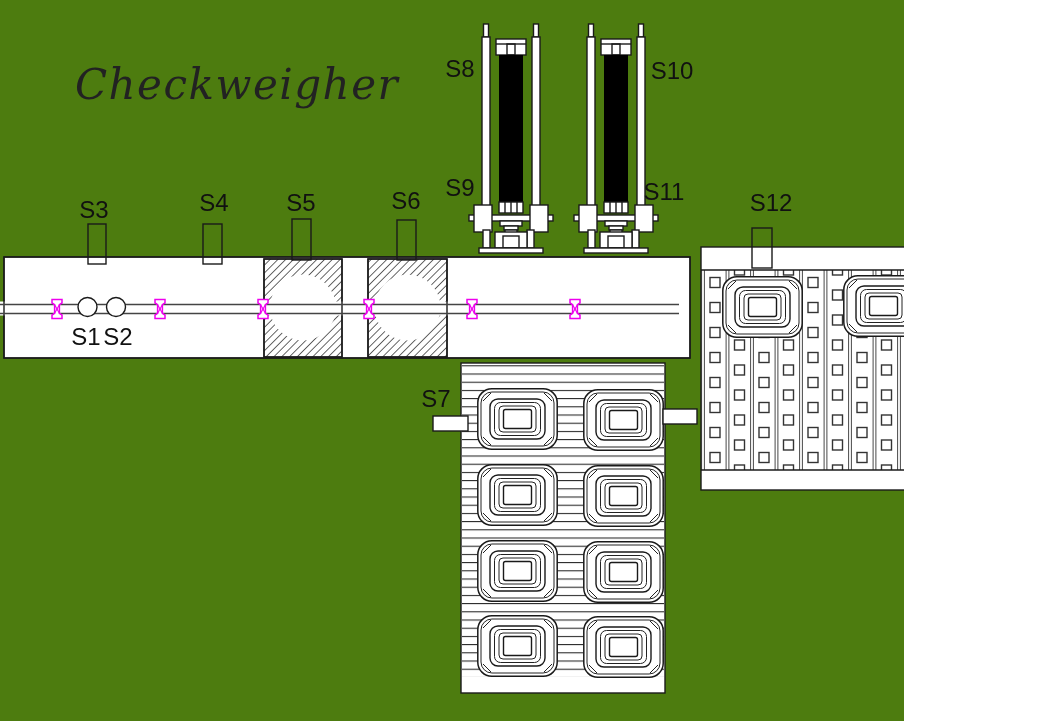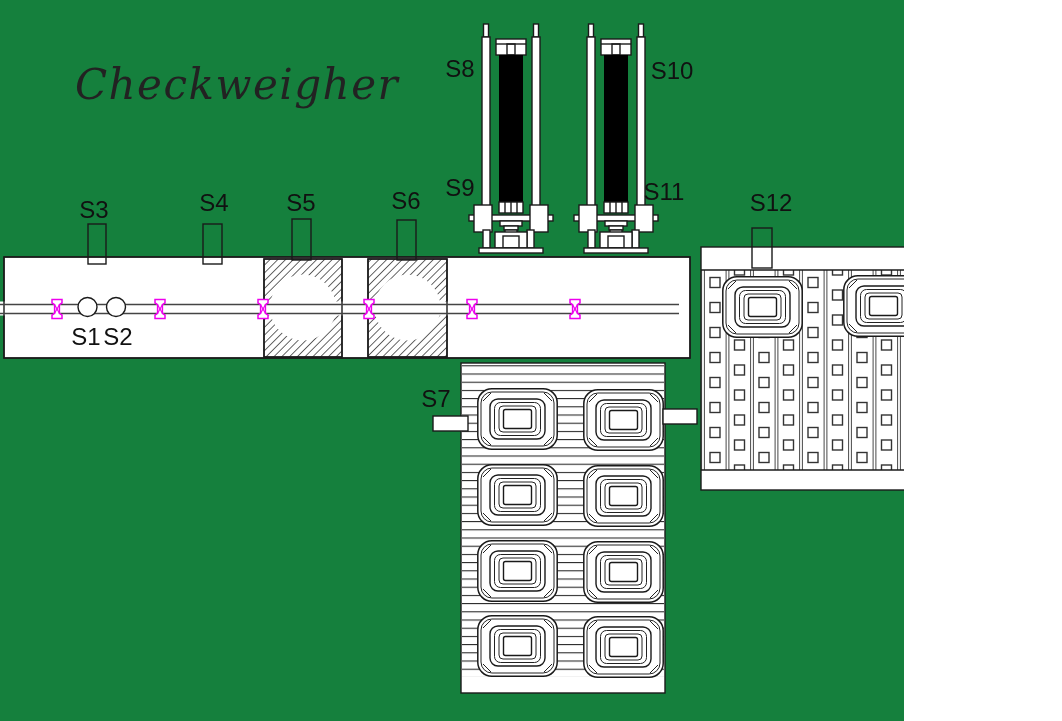--- a/index.html
+++ b/index.html
@@ -1,16 +1,16 @@
 <!DOCTYPE html>
 <html><head>
 <meta charset="utf-8">
 <style>
   html,body{margin:0;padding:0;background:#fff;}
-  .stage{position:relative;width:904px;height:721px;background:#15803d;overflow:hidden;
+  .stage{position:relative;width:904px;height:721px;background:#4d7c0f;overflow:hidden;
          font-family:"Liberation Sans",sans-serif;text-align:center;}
   svg{display:block;}
   .lbl{font-family:"Liberation Sans",sans-serif;font-size:24px;fill:#111;}
   .title{font-family:"DejaVu Serif",serif;font-style:italic;font-size:42px;
          letter-spacing:1.5px;fill:#222;}
   .ln{fill:none;stroke:#1a1a1a;stroke-width:1.4;}
   .lnw{fill:#fff;stroke:#1a1a1a;stroke-width:1.4;}
   .thin{fill:none;stroke:#222;stroke-width:1;}
   .blk{fill:#000;stroke:none;}
 </style>

